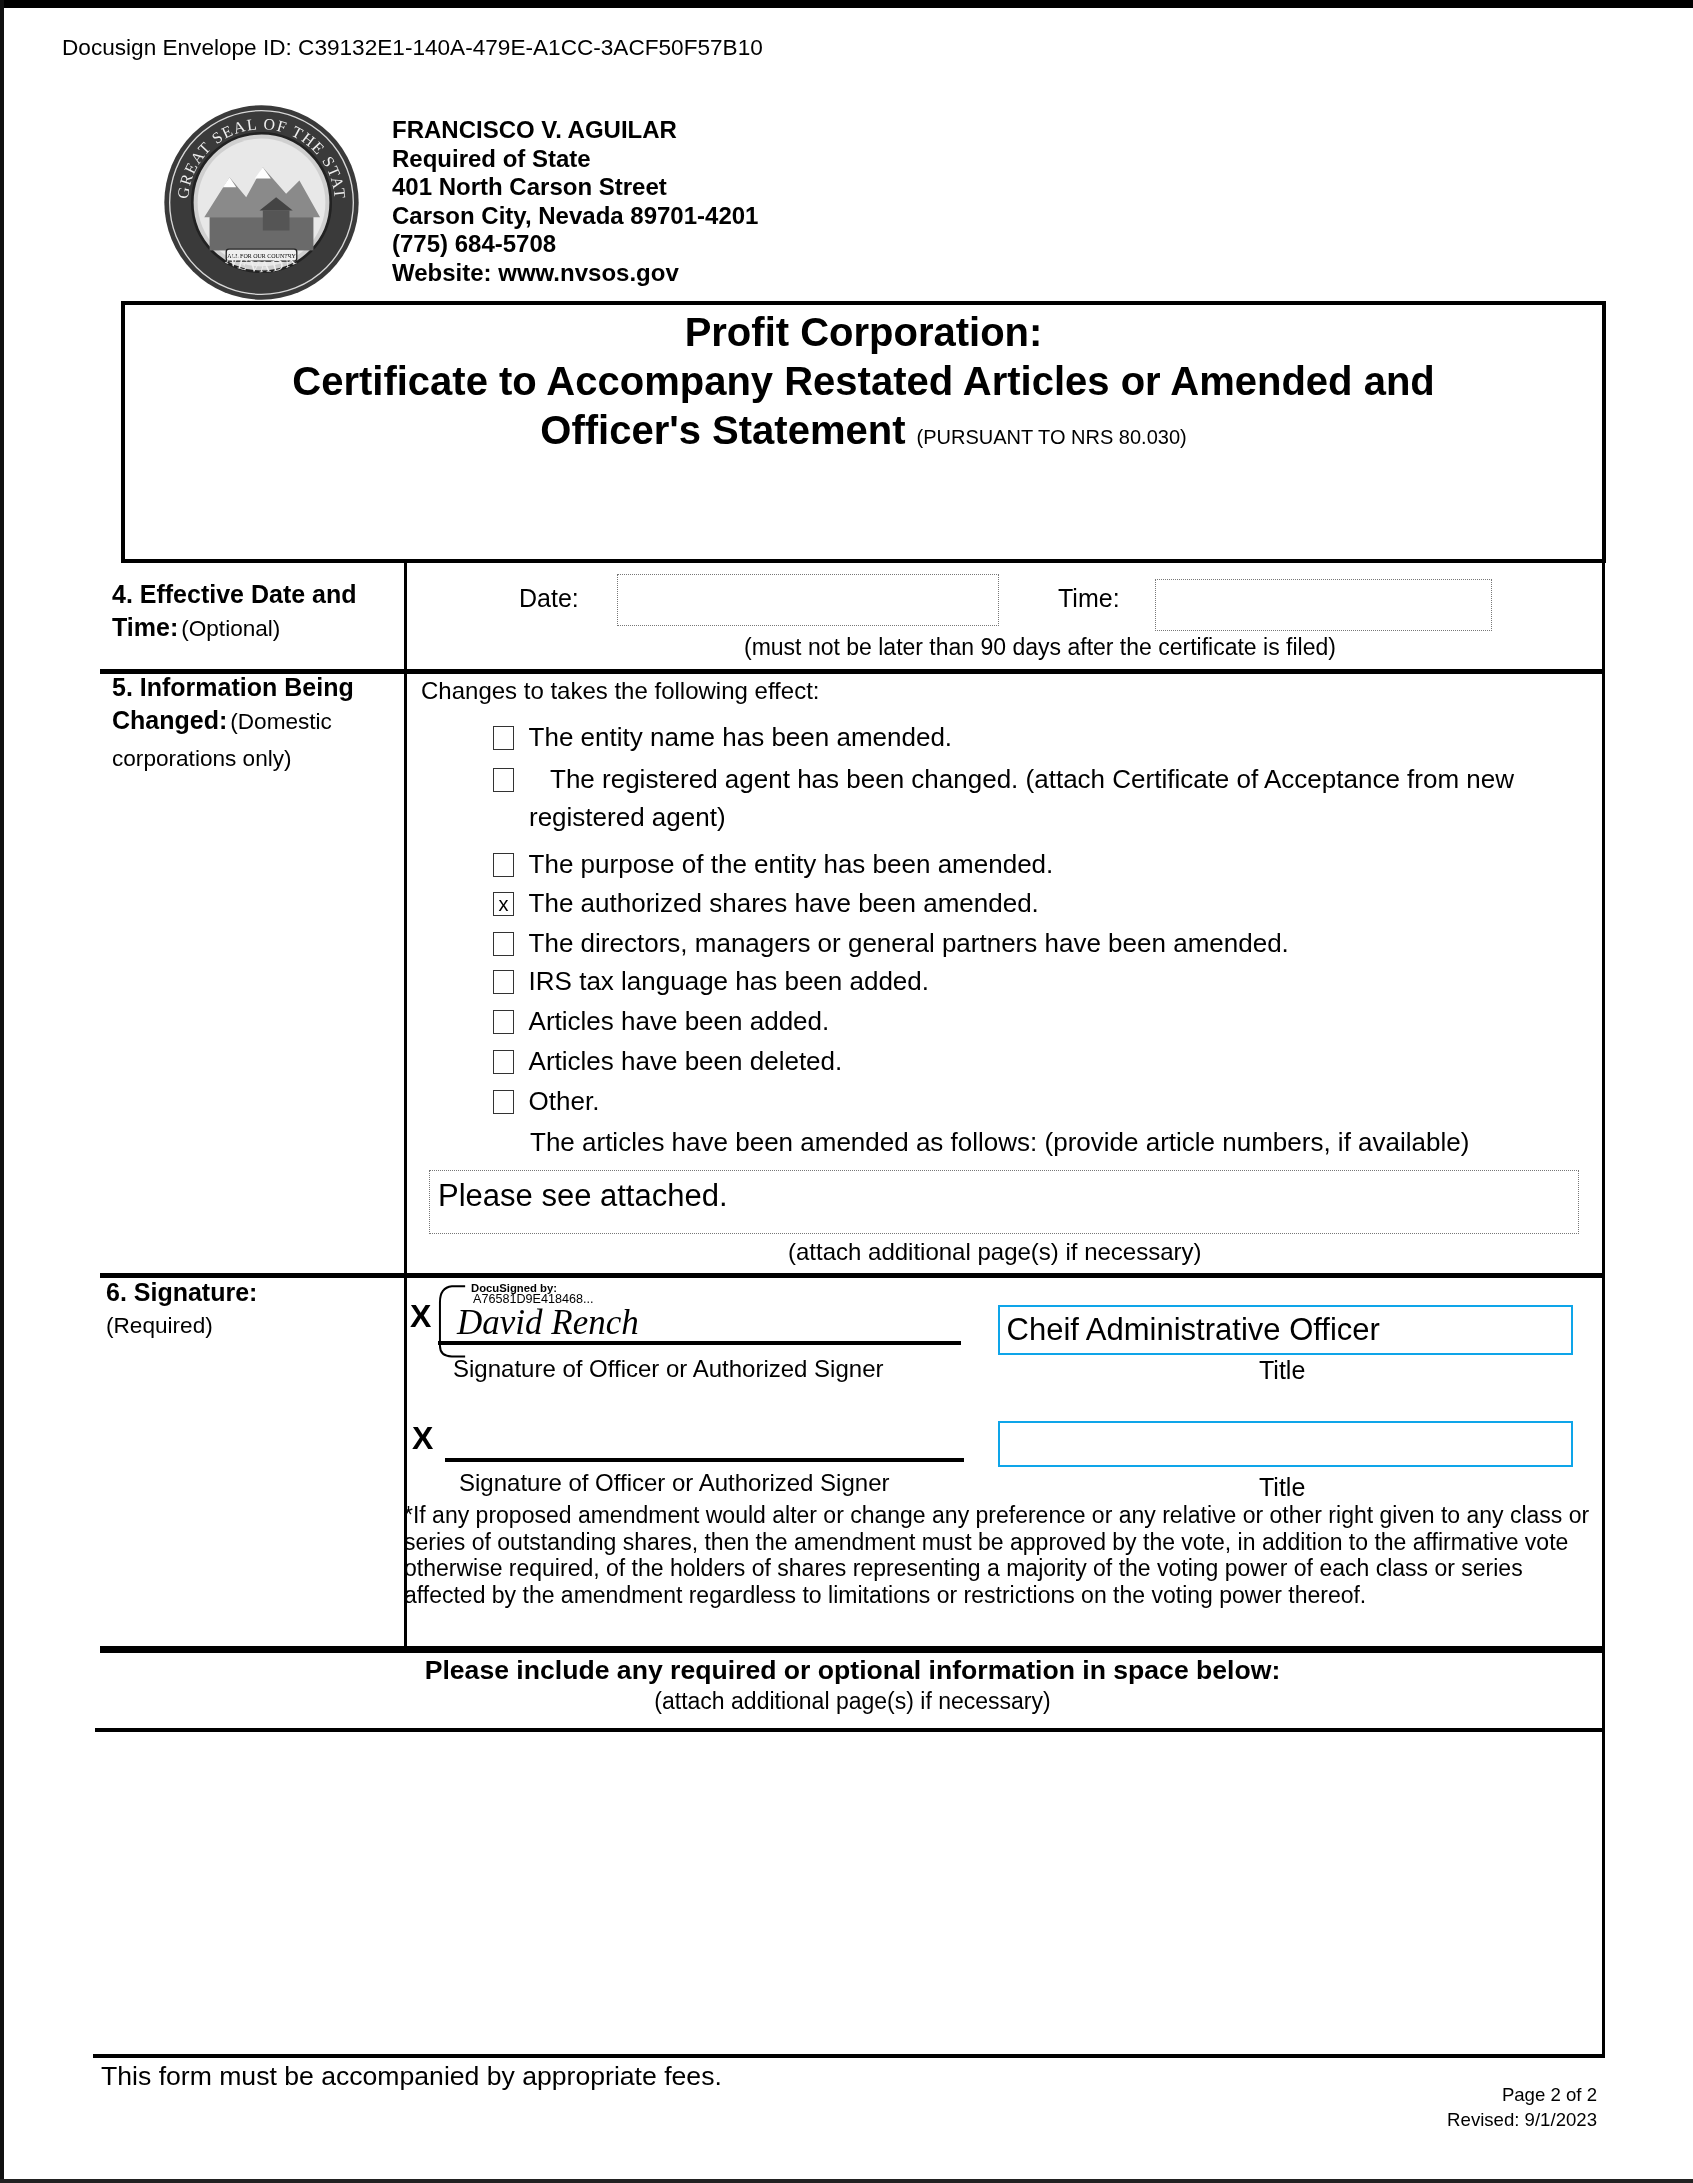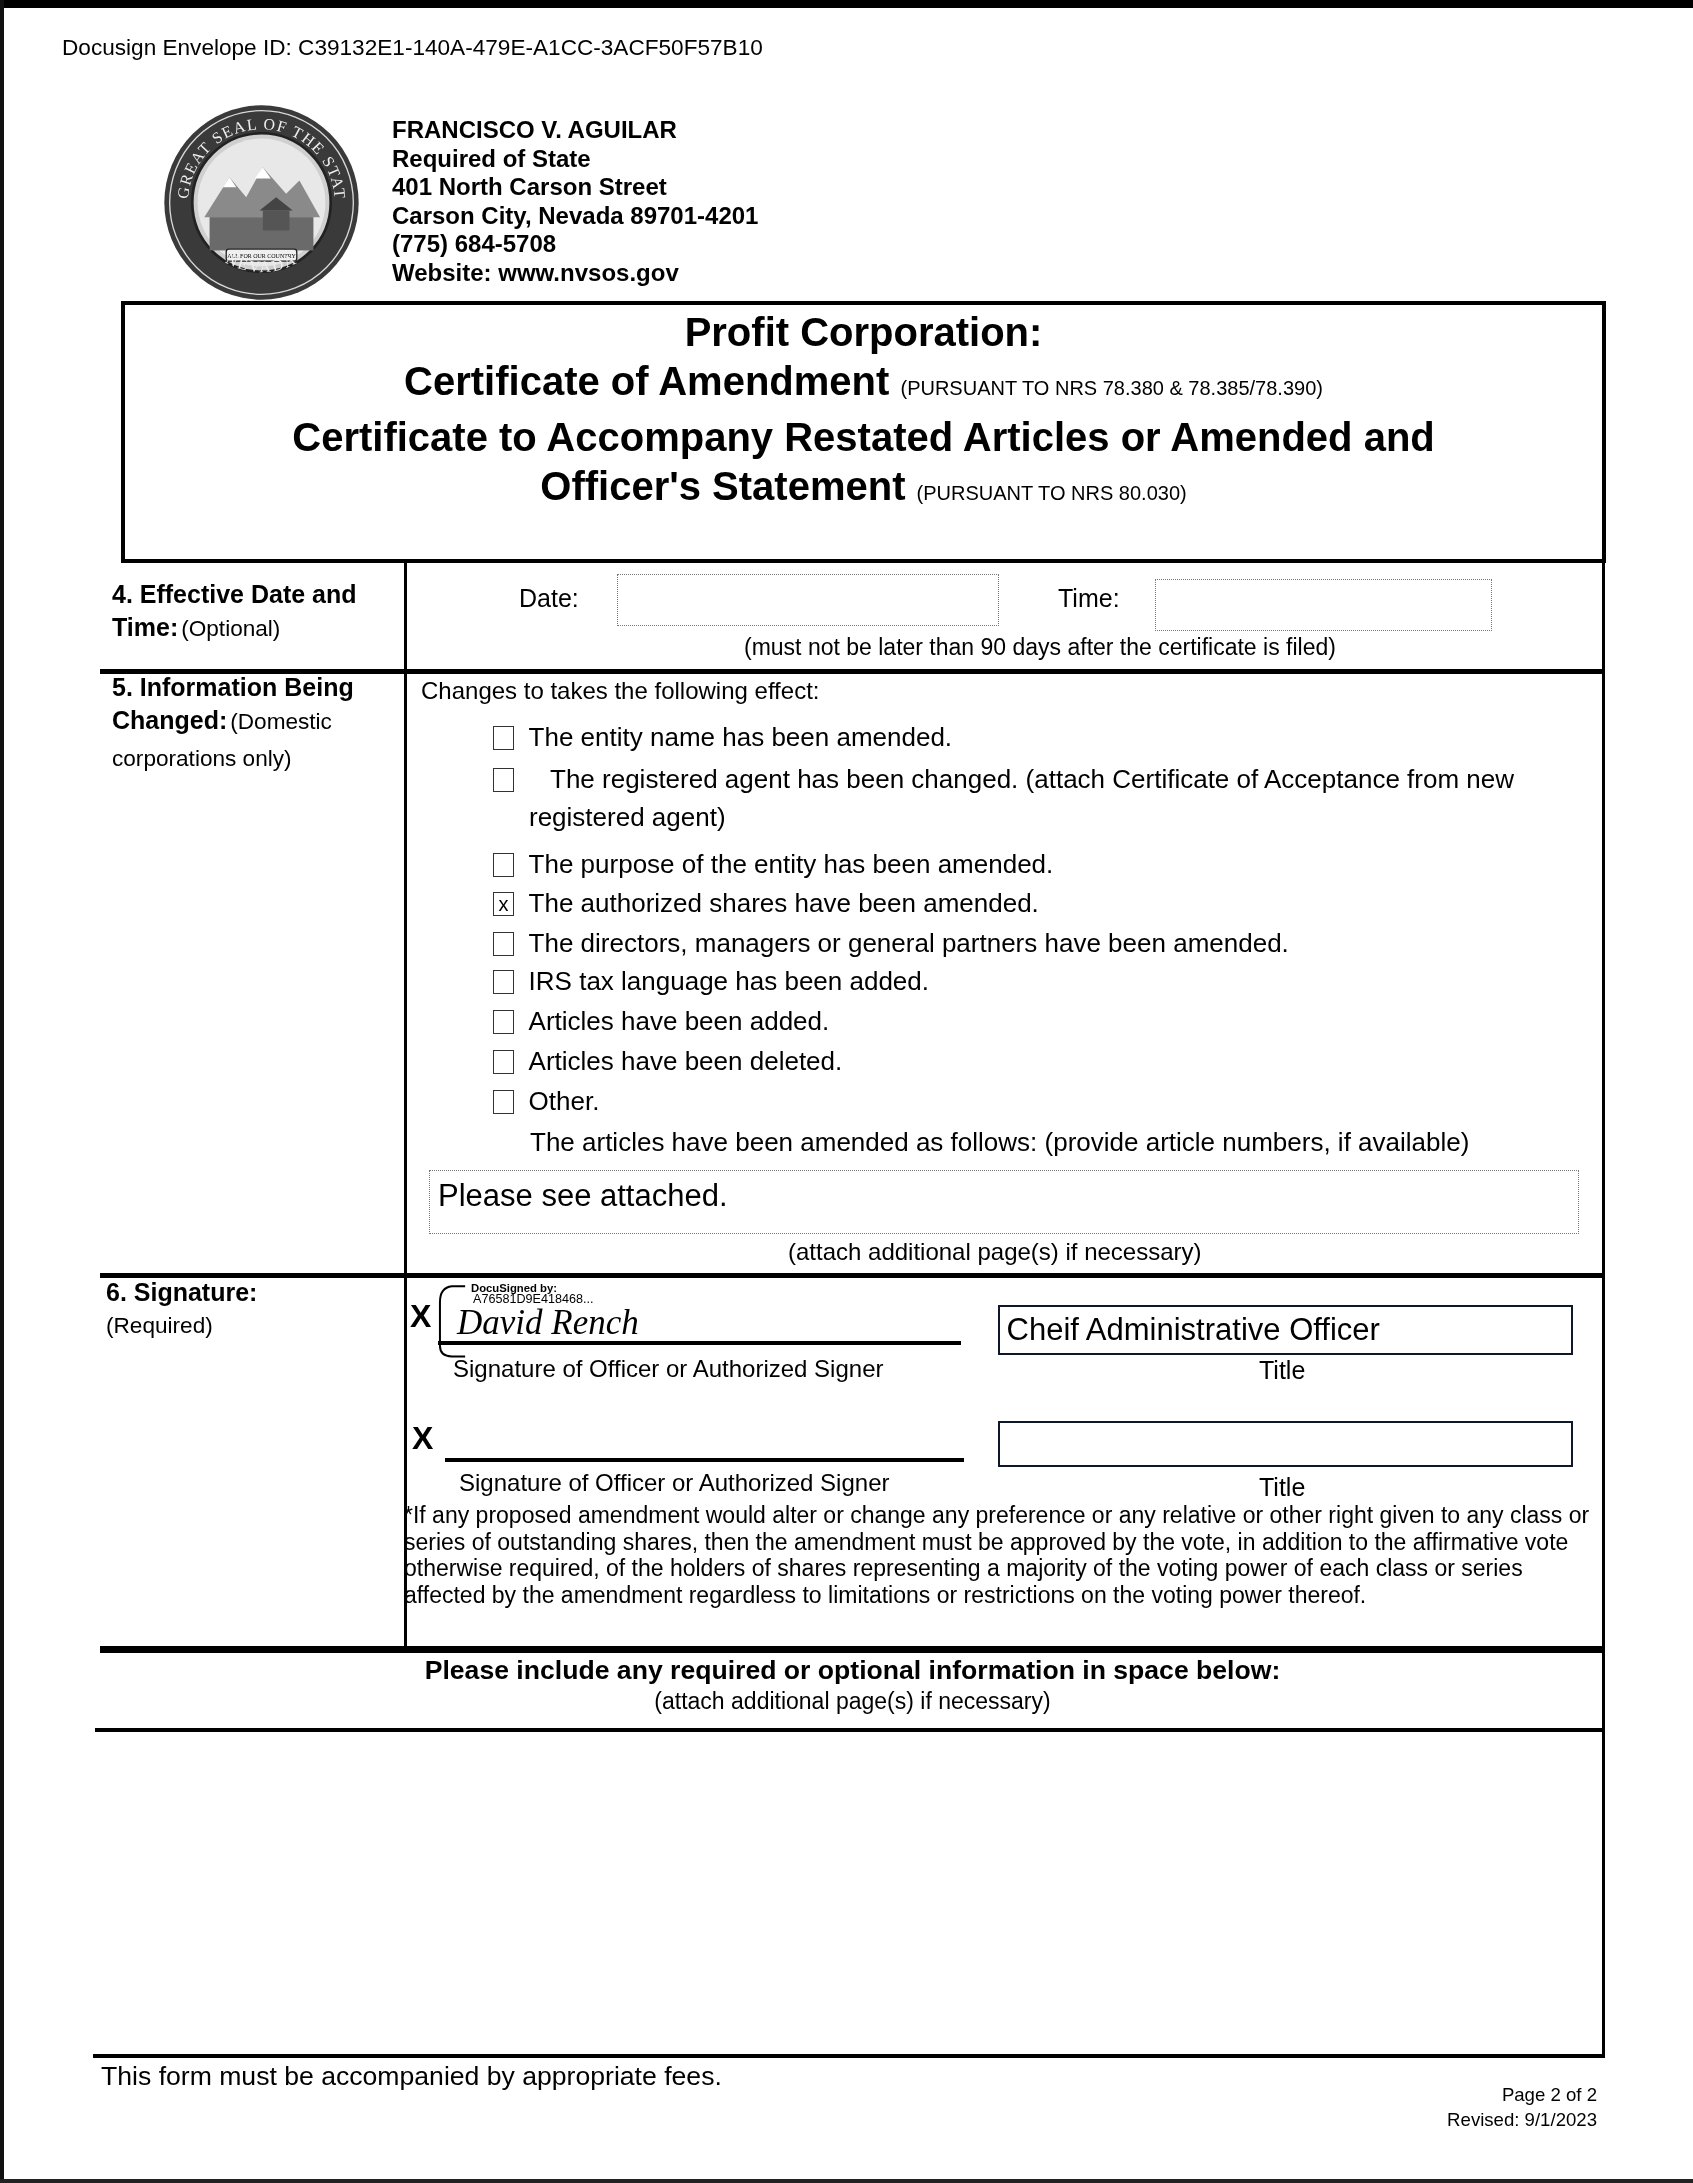--- a/index.html
+++ b/index.html
@@ -20,21 +20,21 @@
   .vline { position:absolute; background:#000; }
   .hline { position:absolute; background:#000; }
   .lbl-bold { font-weight:bold; font-size:25px; }
   .lbl-norm { font-weight:normal; font-size:22.6px; }
   .cell-label { line-height:33px; }
   .txt34 { font-size:24px; }
   .box { border:1.3px dotted #777; background:#fff; box-sizing:border-box; }
   .cb { width:21px; height:24px; border:1.3px solid #333; box-sizing:border-box; display:inline-flex; align-items:center; justify-content:center; font-size:20px; line-height:1; }
   .cb-row { position:absolute; left:493px; font-size:26px; display:flex; align-items:center; gap:14.6px; }
   .sig-line { position:absolute; height:4px; background:#000; }
-  .title-field { position:absolute; border:2px solid #0f172a; box-sizing:border-box; font-size:31px; padding-left:6.6px; display:flex; align-items:center; }
+  .title-field { position:absolute; border:2px solid #0ea5e9; box-sizing:border-box; font-size:31px; padding-left:6.6px; display:flex; align-items:center; }
   .center { text-align:center; }
 </style>
 </head>
 <body>
 
 <div class="frame-top"></div>
 <div class="frame-left"></div>
 <div class="frame-bottom"></div>
 
 <div class="abs env-id">Docusign Envelope ID: C39132E1-140A-479E-A1CC-3ACF50F57B10</div>
@@ -62,21 +62,20 @@
   <div>FRANCISCO V. AGUILAR</div>
   <div>Required of State</div>
   <div>401 North Carson Street</div>
   <div>Carson City, Nevada 89701-4201</div>
   <div>(775) 684-5708</div>
   <div>Website:  www.nvsos.gov</div>
 </div>
 
 <div class="abs title-box">
   <span class="l t1">Profit Corporation:</span>
-  <span class="l t2"><span>Certificate of Amendment</span> <span class="small">(PURSUANT TO NRS 78.380 &amp; 78.385/78.390)</span></span>
   <span class="l t2">Certificate to Accompany Restated Articles or Amended and</span>
   <span class="l t2"><span>Officer's Statement</span> <span class="small">(PURSUANT TO NRS 80.030)</span></span>
 </div>
 
 <div class="vline" style="left:404px; top:563px; width:2.7px; height:1087px;"></div>
 <div class="vline" style="left:1602px; top:563px; width:3.3px; height:1495px;"></div>
 <div class="hline" style="left:100px; top:669px; width:1505px; height:4.6px;"></div>
 <div class="hline" style="left:100px; top:1273px; width:1505px; height:4.6px;"></div>
 <div class="hline" style="left:100px; top:1646px; width:1505px; height:6.6px;"></div>
 <div class="hline" style="left:95px; top:1728px; width:1510px; height:4px;"></div>

